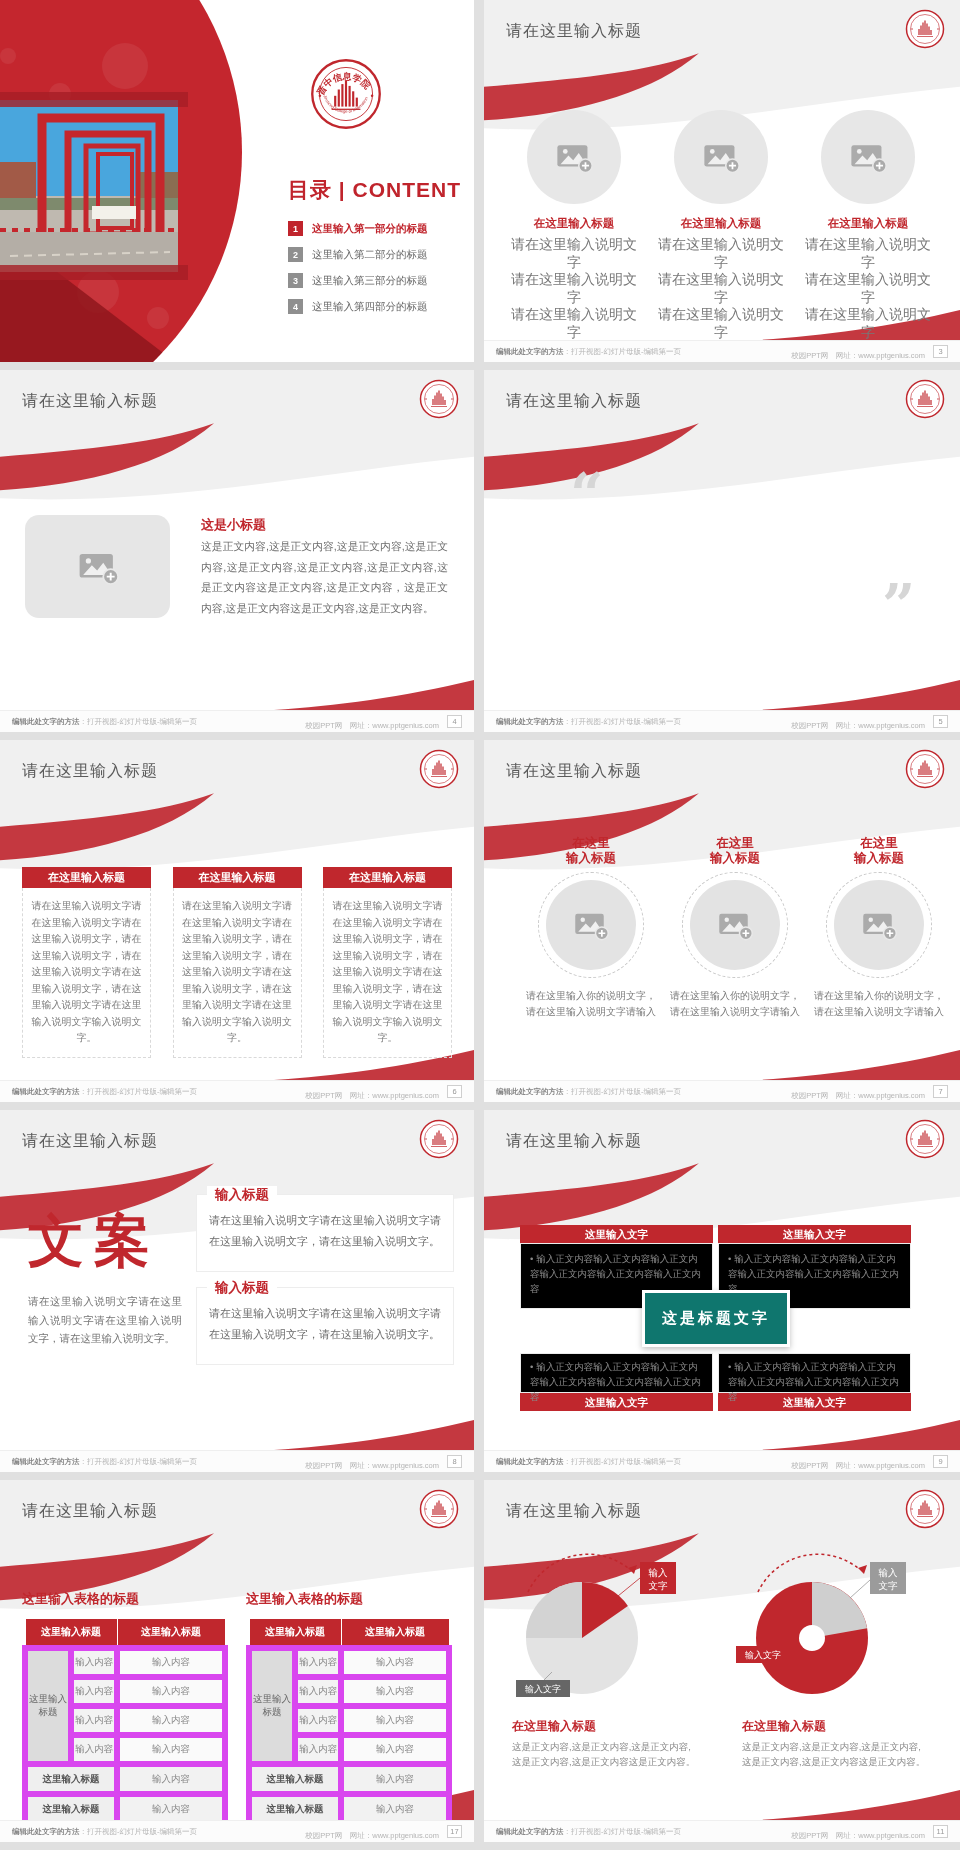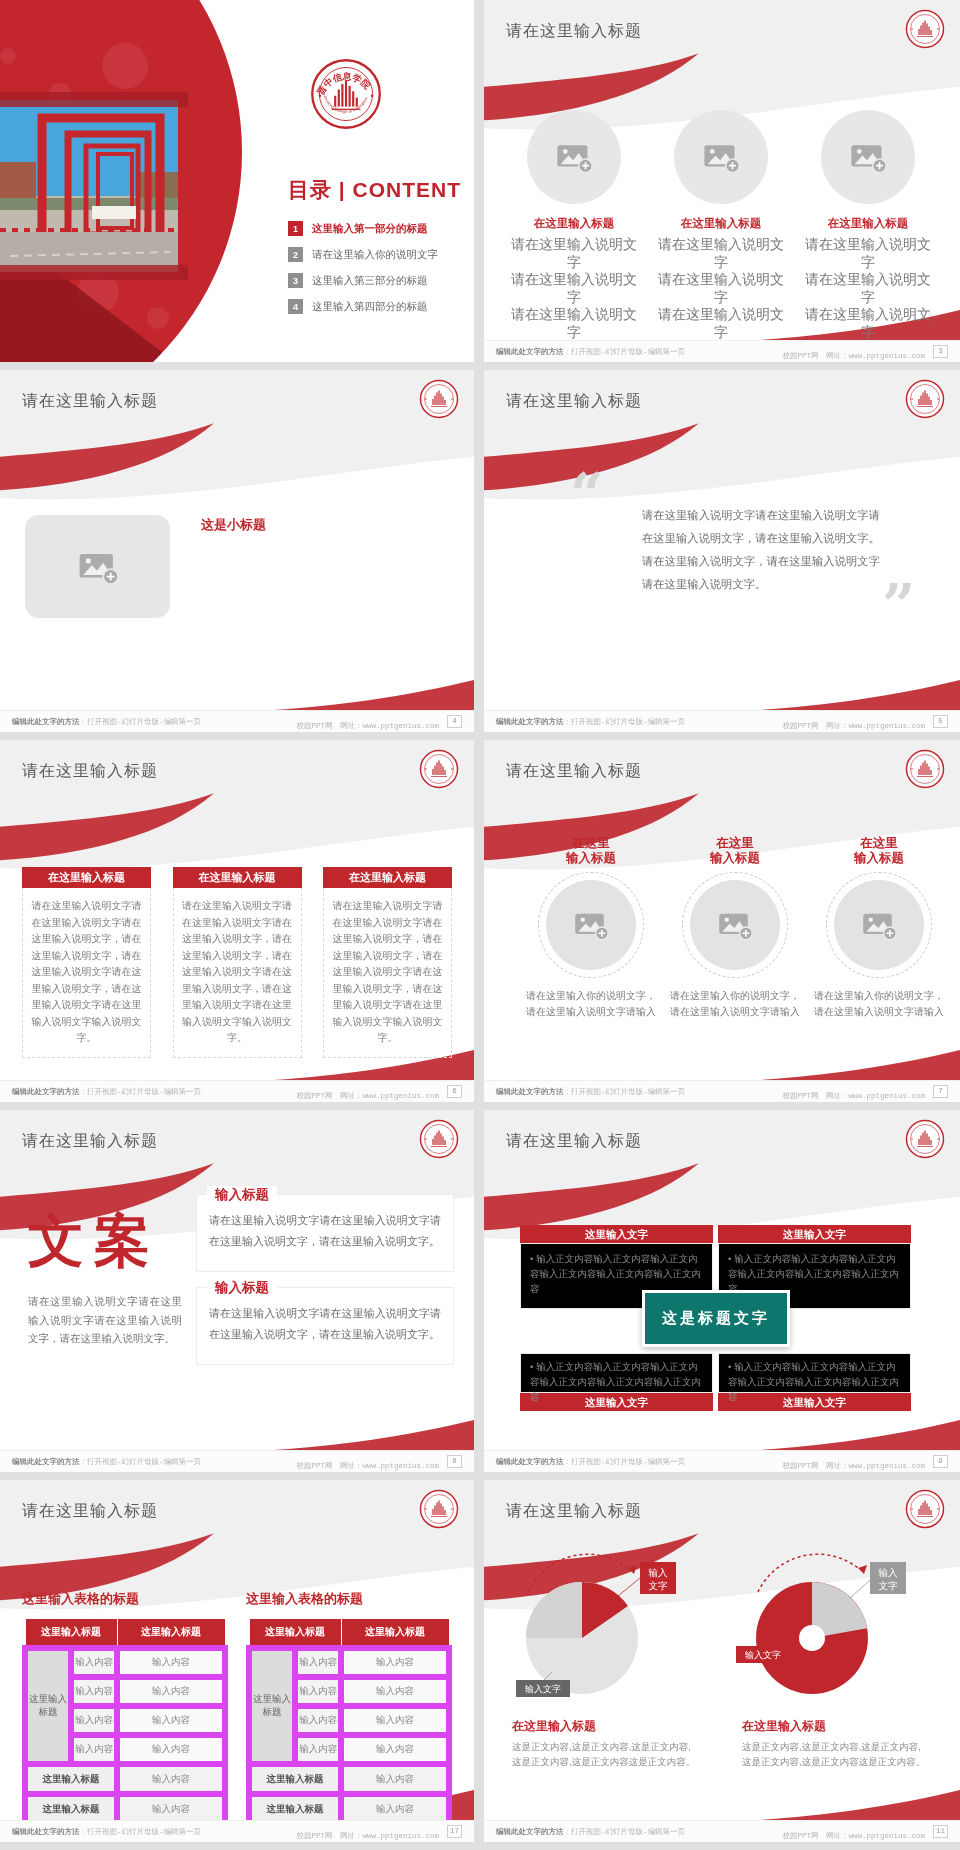--- a/index.html
+++ b/index.html
@@ -7,21 +7,21 @@
          grid-template-columns:474px 476px;grid-template-rows:repeat(5,362px);column-gap:10px;row-gap:8px;}
   .card{position:relative;background:#fff;overflow:hidden;}
   .slide{position:absolute;left:0;top:0;right:0;height:340px;background:#fff;overflow:hidden;}
   .slide.full{height:100%;}
   
   .hdr{position:absolute;left:0;top:0;width:100%;height:148px;}
   .cnr{position:absolute;right:0;bottom:0;width:200px;height:46px;}
   .stitle{position:absolute;left:22px;top:21px;font-size:16px;color:#5a5a5a;letter-spacing:1px;}
   .slogo{position:absolute;right:15px;top:9px;width:40px;height:40px;}
   .strip{position:absolute;left:0;right:0;bottom:0;height:22px;background:#fcfcfc;border-top:1px solid #efefef;
-         display:flex;align-items:center;padding:0 12px;font-size:7.5px;color:#b5b5b5;box-sizing:border-box;font-family:Liberation Mono, monospace;}
+         display:flex;align-items:center;padding:0 12px;font-size:7.5px;color:#b5b5b5;box-sizing:border-box;}
   .strip b{color:#878787;}
   .fr{margin-left:auto;margin-top:8px;}
   .fpage{margin-left:8px;border:1px solid #cfcfcf;background:#fff;min-width:9px;text-align:center;
          padding:0 2px;height:11px;line-height:11px;color:#999;}
   
   .coverart{position:absolute;left:0;top:0;}
   .clogo{position:absolute;left:310px;top:58px;}
   .toc-title{position:absolute;left:288px;top:176px;font-size:21px;font-weight:bold;color:#c0242c;letter-spacing:1px;}
   .toc-list{position:absolute;left:288px;top:221px;}
   .toc-item{display:flex;align-items:center;margin-bottom:11px;}
@@ -200,21 +200,21 @@
           <circle cx="69" cy="42" r="1.4" fill="#c0272d"></circle>
       </svg>
       <div class="toc-title">目录 | CONTENT</div>
       <div class="toc-list">
         <div class="toc-item first">
           <span class="toc-num">1</span>
           <span class="toc-lbl">这里输入第一部分的标题</span>
         </div>
         <div class="toc-item">
           <span class="toc-num">2</span>
-          <span class="toc-lbl">请在这里输入你的说明文字</span>
+          <span class="toc-lbl">这里输入第二部分的标题</span>
         </div>
         <div class="toc-item">
           <span class="toc-num">3</span>
           <span class="toc-lbl">这里输入第三部分的标题</span>
         </div>
         <div class="toc-item">
           <span class="toc-num">4</span>
           <span class="toc-lbl">这里输入第四部分的标题</span>
         </div>
       </div>
@@ -287,20 +287,21 @@
         </svg>
       <svg class="cnr">
           <use href="#sym-cnr"></use>
         </svg>
       <div class="phrect">
           <svg>
             <use href="#sym-imgph"></use>
           </svg>
         </div>
       <div class="s3h">这是小标题</div>
+      <div class="s3p">这是正文内容,这是正文内容,这是正文内容,这是正文内容,这是正文内容,这是正文内容,这是正文内容,这是正文内容这是正文内容,这是正文内容，这是正文内容,这是正文内容这是正文内容,这是正文内容。</div>
     </div>
     <div class="strip">
       <span class="fl"><b>编辑此处文字的方法</b><span>：打开视图-幻灯片母版-编辑第一页</span></span>
       <span class="fr">校园PPT网　网址：www.pptgenius.com</span>
       <span class="fpage">4</span>
     </div>
   </div>
 
   <div class="card">
     <div class="slide">
@@ -308,21 +309,20 @@
           <use href="#sym-hdr"></use>
         </svg>
       <div class="stitle">请在这里输入标题</div>
       <svg class="slogo">
           <use href="#sym-logo-s"></use>
         </svg>
       <svg class="cnr">
           <use href="#sym-cnr"></use>
         </svg>
       <div class="qopen">“</div>
-      <div class="qp">请在这里输入说明文字请在这里输入说明文字请在这里输入说明文字，请在这里输入说明文字。请在这里输入说明文字，请在这里输入说明文字请在这里输入说明文字。</div>
       <div class="qclose">”</div>
     </div>
     <div class="strip">
       <span class="fl"><b>编辑此处文字的方法</b><span>：打开视图-幻灯片母版-编辑第一页</span></span>
       <span class="fr">校园PPT网　网址：www.pptgenius.com</span>
       <span class="fpage">5</span>
     </div>
   </div>
 
   <div class="card">

